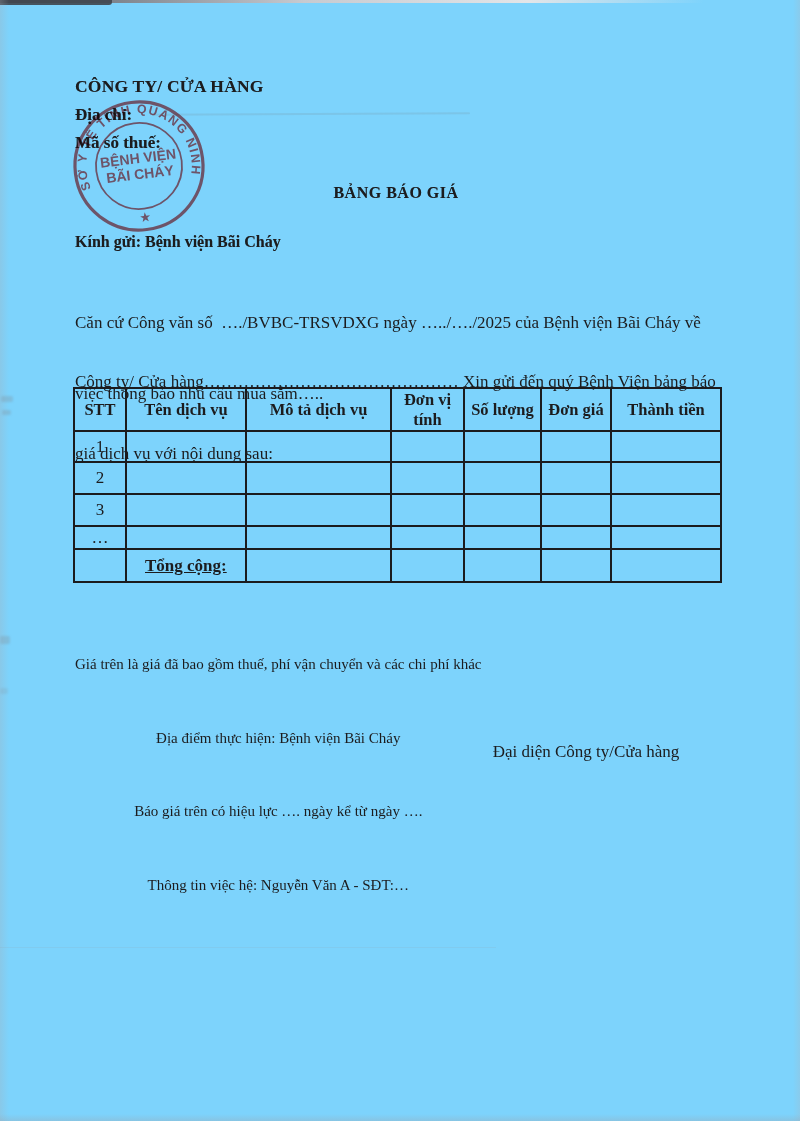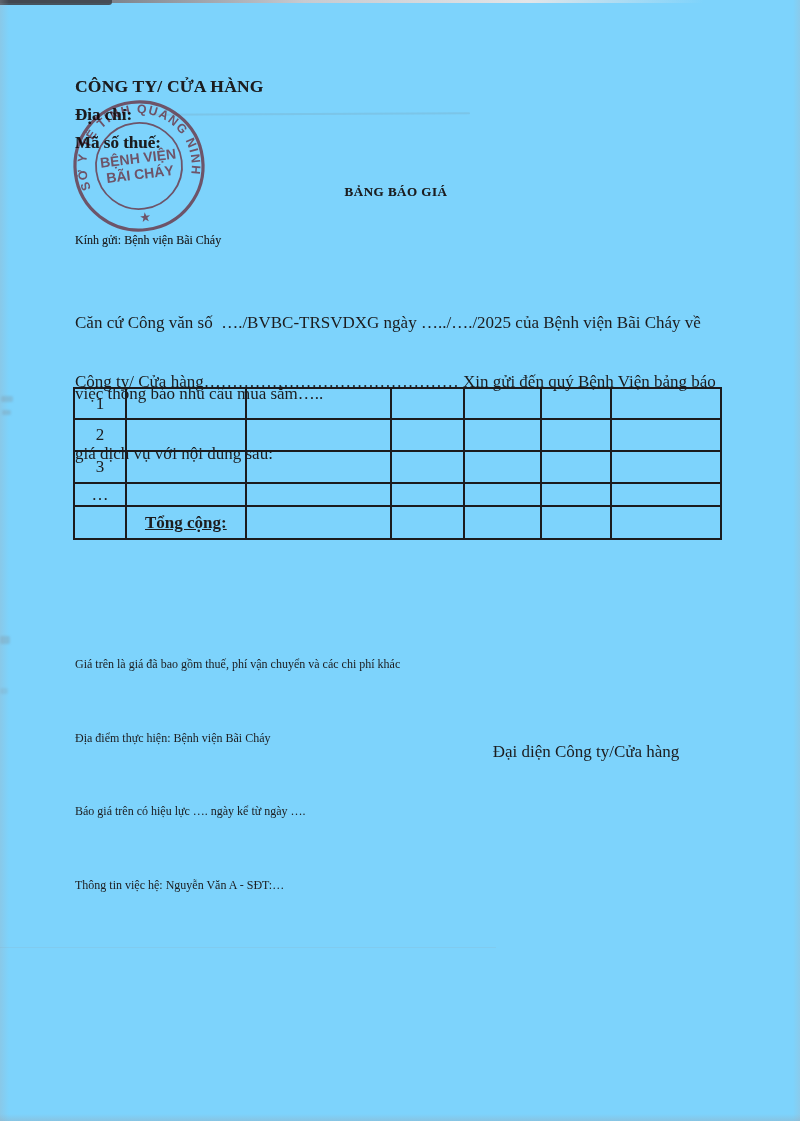--- a/index.html
+++ b/index.html
@@ -25,33 +25,33 @@
   .sm1{left:1px;top:396px;width:12px;height:6px;}
   .sm2{left:2px;top:410px;width:9px;height:5px;}
   .sm3{left:0;top:636px;width:10px;height:8px;}
   .sm4{left:0;top:688px;width:8px;height:6px;opacity:.6;}
   .fold{left:0;top:947px;width:62%;height:1px;background:rgba(150,154,160,.14);}
   
   .company-name{left:75px;top:76px;font-size:17.5px;font-weight:bold;letter-spacing:.2px;}
   .company-address{left:75px;top:105px;font-size:17px;font-weight:bold;}
   .company-tax{left:75px;top:133px;font-size:17px;font-weight:bold;}
   .stamp{left:63px;top:90px;opacity:.85;mix-blend-mode:multiply;}
-  .doc-title{left:0;top:184px;width:792px;text-align:center;font-size:13px;font-weight:bold;letter-spacing:.5px;}
-  .greeting{left:75px;top:233px;font-size:12px;font-weight:normal;}
+  .doc-title{left:0;top:184px;width:792px;text-align:center;font-size:16px;font-weight:bold;letter-spacing:.5px;}
+  .greeting{left:75px;top:233px;font-size:16px;font-weight:bold;}
   .para{left:75px;width:680px;font-size:17px;white-space:pre-wrap;}
   .para1{top:264px;line-height:23.5px;}
   .para2{top:322px;line-height:24px;}
   .quote-table{left:73px;top:387px;}
   table{border-collapse:collapse;table-layout:fixed;width:647px;}
   th,td{border:2px solid #1b1b1d;padding:0;overflow:hidden;}
   th{font-size:16.5px;font-weight:bold;text-align:center;line-height:1.18;}
   td{font-size:17px;}
   td.stt{text-align:center;}
   td.total{font-weight:bold;text-decoration:underline;padding-left:18px;font-size:17px;}
-  .notes{left:75px;top:603px;font-size:12px;line-height:24.5px;white-space:pre-wrap;}
+  .notes{left:75px;top:603px;font-size:15px;line-height:24.5px;white-space:pre-wrap;text-align:center;}
   .signature{left:428px;top:742px;width:316px;text-align:center;font-size:17px;}
   .signature .sig2{margin-top:5px;}
   .ink{text-shadow:0 0 .4px rgba(20,20,22,.38);}
 </style>
 </head>
 <body>
 
 <div class="page">
 
   <div class="abs scan-top"></div>
@@ -105,20 +105,29 @@
       <colgroup>
         <col style="width:52px">
           <col style="width:120px">
           <col style="width:145px">
         <col style="width:73px">
           <col style="width:77px">
           <col style="width:70px">
           <col style="width:110px">
       </colgroup>
       <tbody>
+          <tr style="height:43px;">
+        <th>STT</th>
+        <th>Tên dịch vụ</th>
+        <th>Mô tả dịch vụ</th>
+        <th>Đơn vị tính</th>
+        <th>Số lượng</th>
+        <th>Đơn giá</th>
+        <th>Thành tiền</th>
+      </tr>
       <tr style="height:31px;">
         <td class="stt">1</td>
         <td></td>
             <td></td>
         <td></td>
             <td></td>
         <td></td>
             <td></td>
       </tr>
       <tr style="height:32px;">

